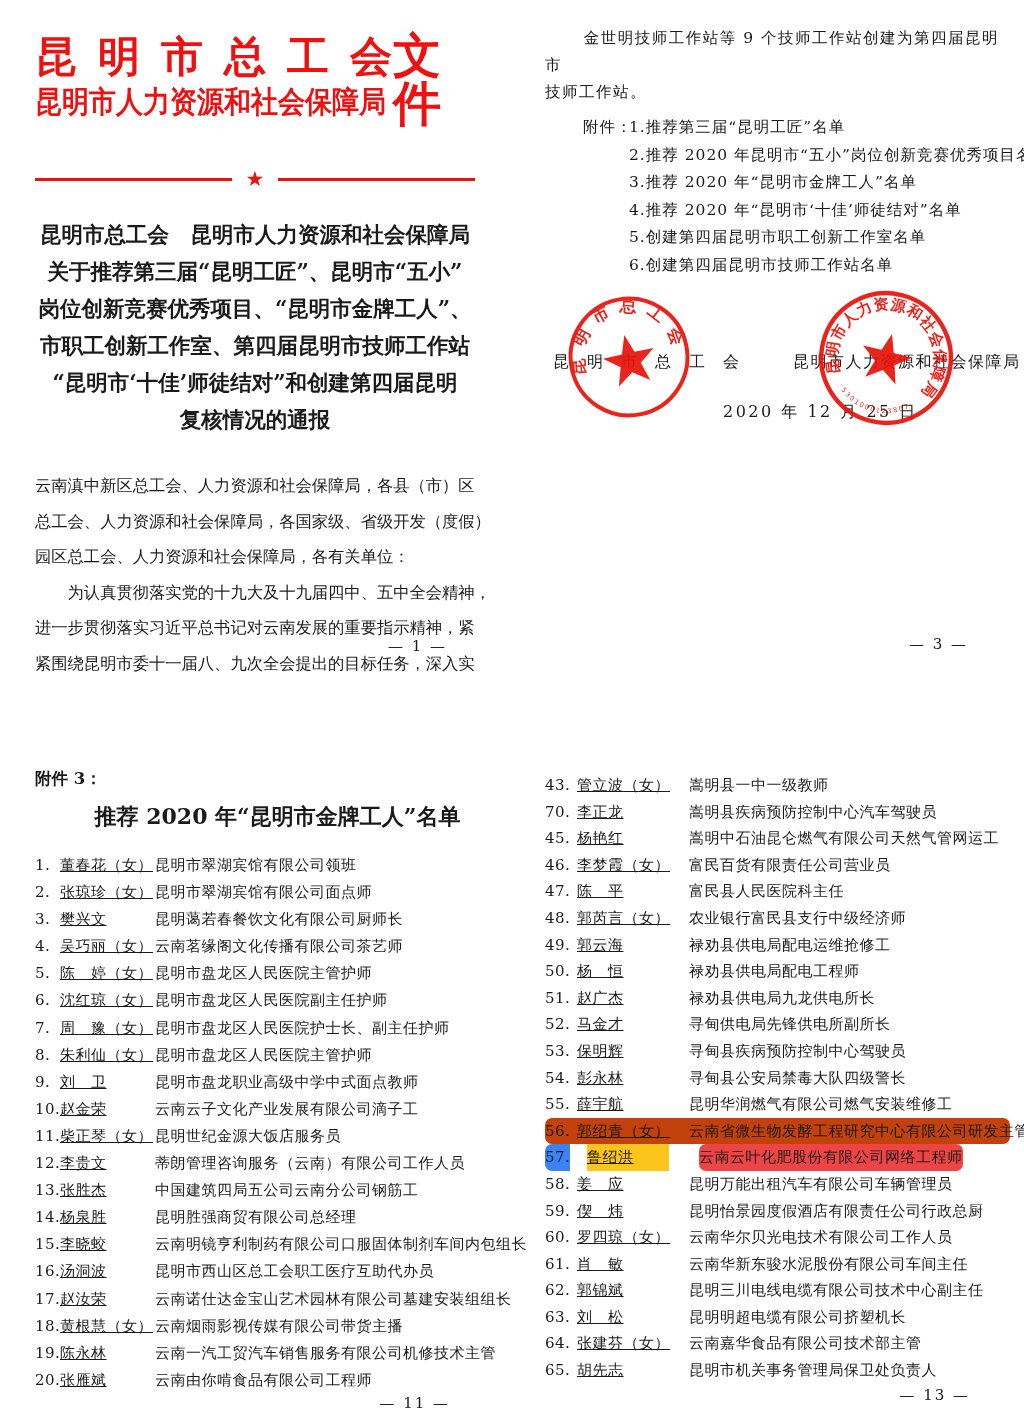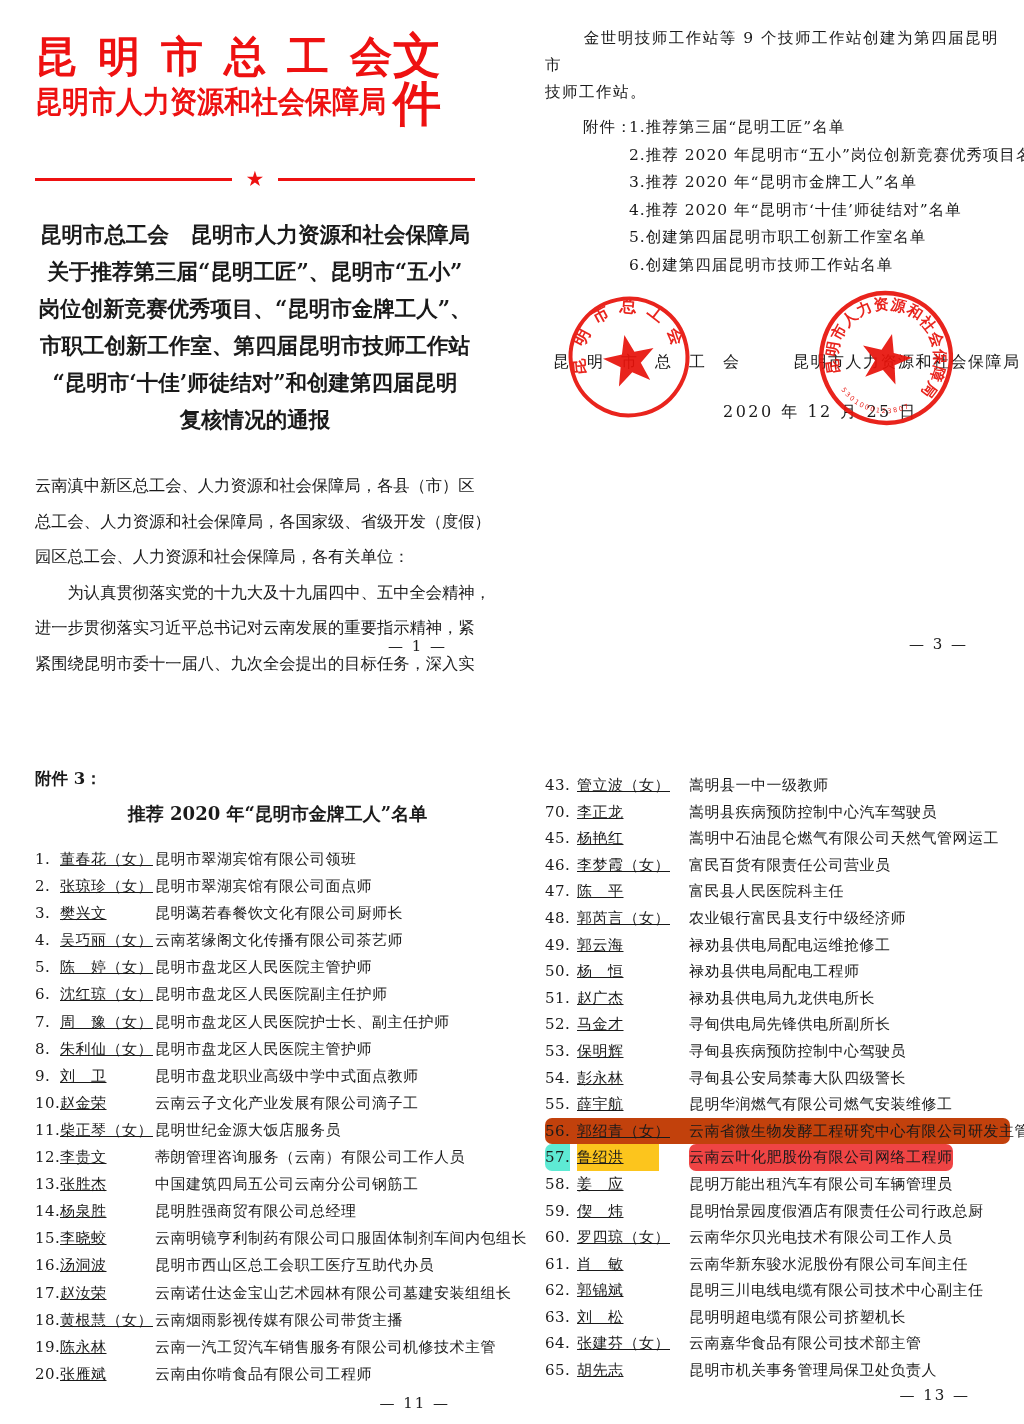--- a/index.html
+++ b/index.html
@@ -68,36 +68,36 @@
   .seal-l { left: 20px;  top: 268px; width: 128px; height: 128px; transform: rotate(-12deg); }
   .seal-r { left: 270px; top: 262px; width: 142px; height: 142px; transform: rotate(14deg); }
   .seal text { fill: #e8120a; font-family: "DejaVu Sans", sans-serif; font-weight: bold; }
   .seal .arc-main-l { font-size: 21px; letter-spacing: 12px; }
   .seal .arc-main-r { font-size: 17px; letter-spacing: 1px; }
   .seal .arc-serial { font-size: 7.5px; letter-spacing: 2px; font-weight: normal; }
 
   
   .attach-no { font-weight: bold; font-size: 16.5px; }
   .p11-title { margin-top: 12px; text-align: center; font-weight: bold;
-               font-size: 18px; white-space: nowrap; }
+               font-size: 22px; white-space: nowrap; }
   .rows { margin-top: 20px; }
   .p13 .rows { margin-top: 4px; }
   .row { display: flex; font-size: 15px; letter-spacing: 0.5px; white-space: nowrap; }
   .p11 .row { line-height: 27.1px; }
   .p13 .row { line-height: 26.6px; gap: 7px; }
   .row .num { width: 25px; flex: none; }
   .row .nm  { flex: none; text-decoration: underline; }
   .p11 .row .nm { width: 95px; }
   .p13 .row .nm { width: 105px; }
   .row .org { flex: 0 1 auto; }
 
   
   .hl-full { background: #c2410c; border-radius: 7px; }
-  .hl-split .num { background: #5eead4; border-radius: 7px 0 0 7px; }
-  .hl-split .nm  { background: linear-gradient(90deg, #fcc51d 0 78%, transparent 78%); border-radius: 0 7px 7px 0; }
+  .hl-split .num { background: #3b82f6; border-radius: 7px 0 0 7px; }
+  .hl-split .nm  { background: linear-gradient(90deg, #fcc51d 0 78%, transparent 78%); border-radius: 0 7px 7px 0; margin-left: 10px; }
   .hl-split .org { background: #ef4444; border-radius: 7px; }
 </style>
 </head>
 <body>
 
 <section class="page p1">
   <div class="red-header">
     <div class="rh-left">
       <div class="rh-l1">昆明市总工会</div>
       <div class="rh-l2">昆明市人力资源和社会保障局</div>

